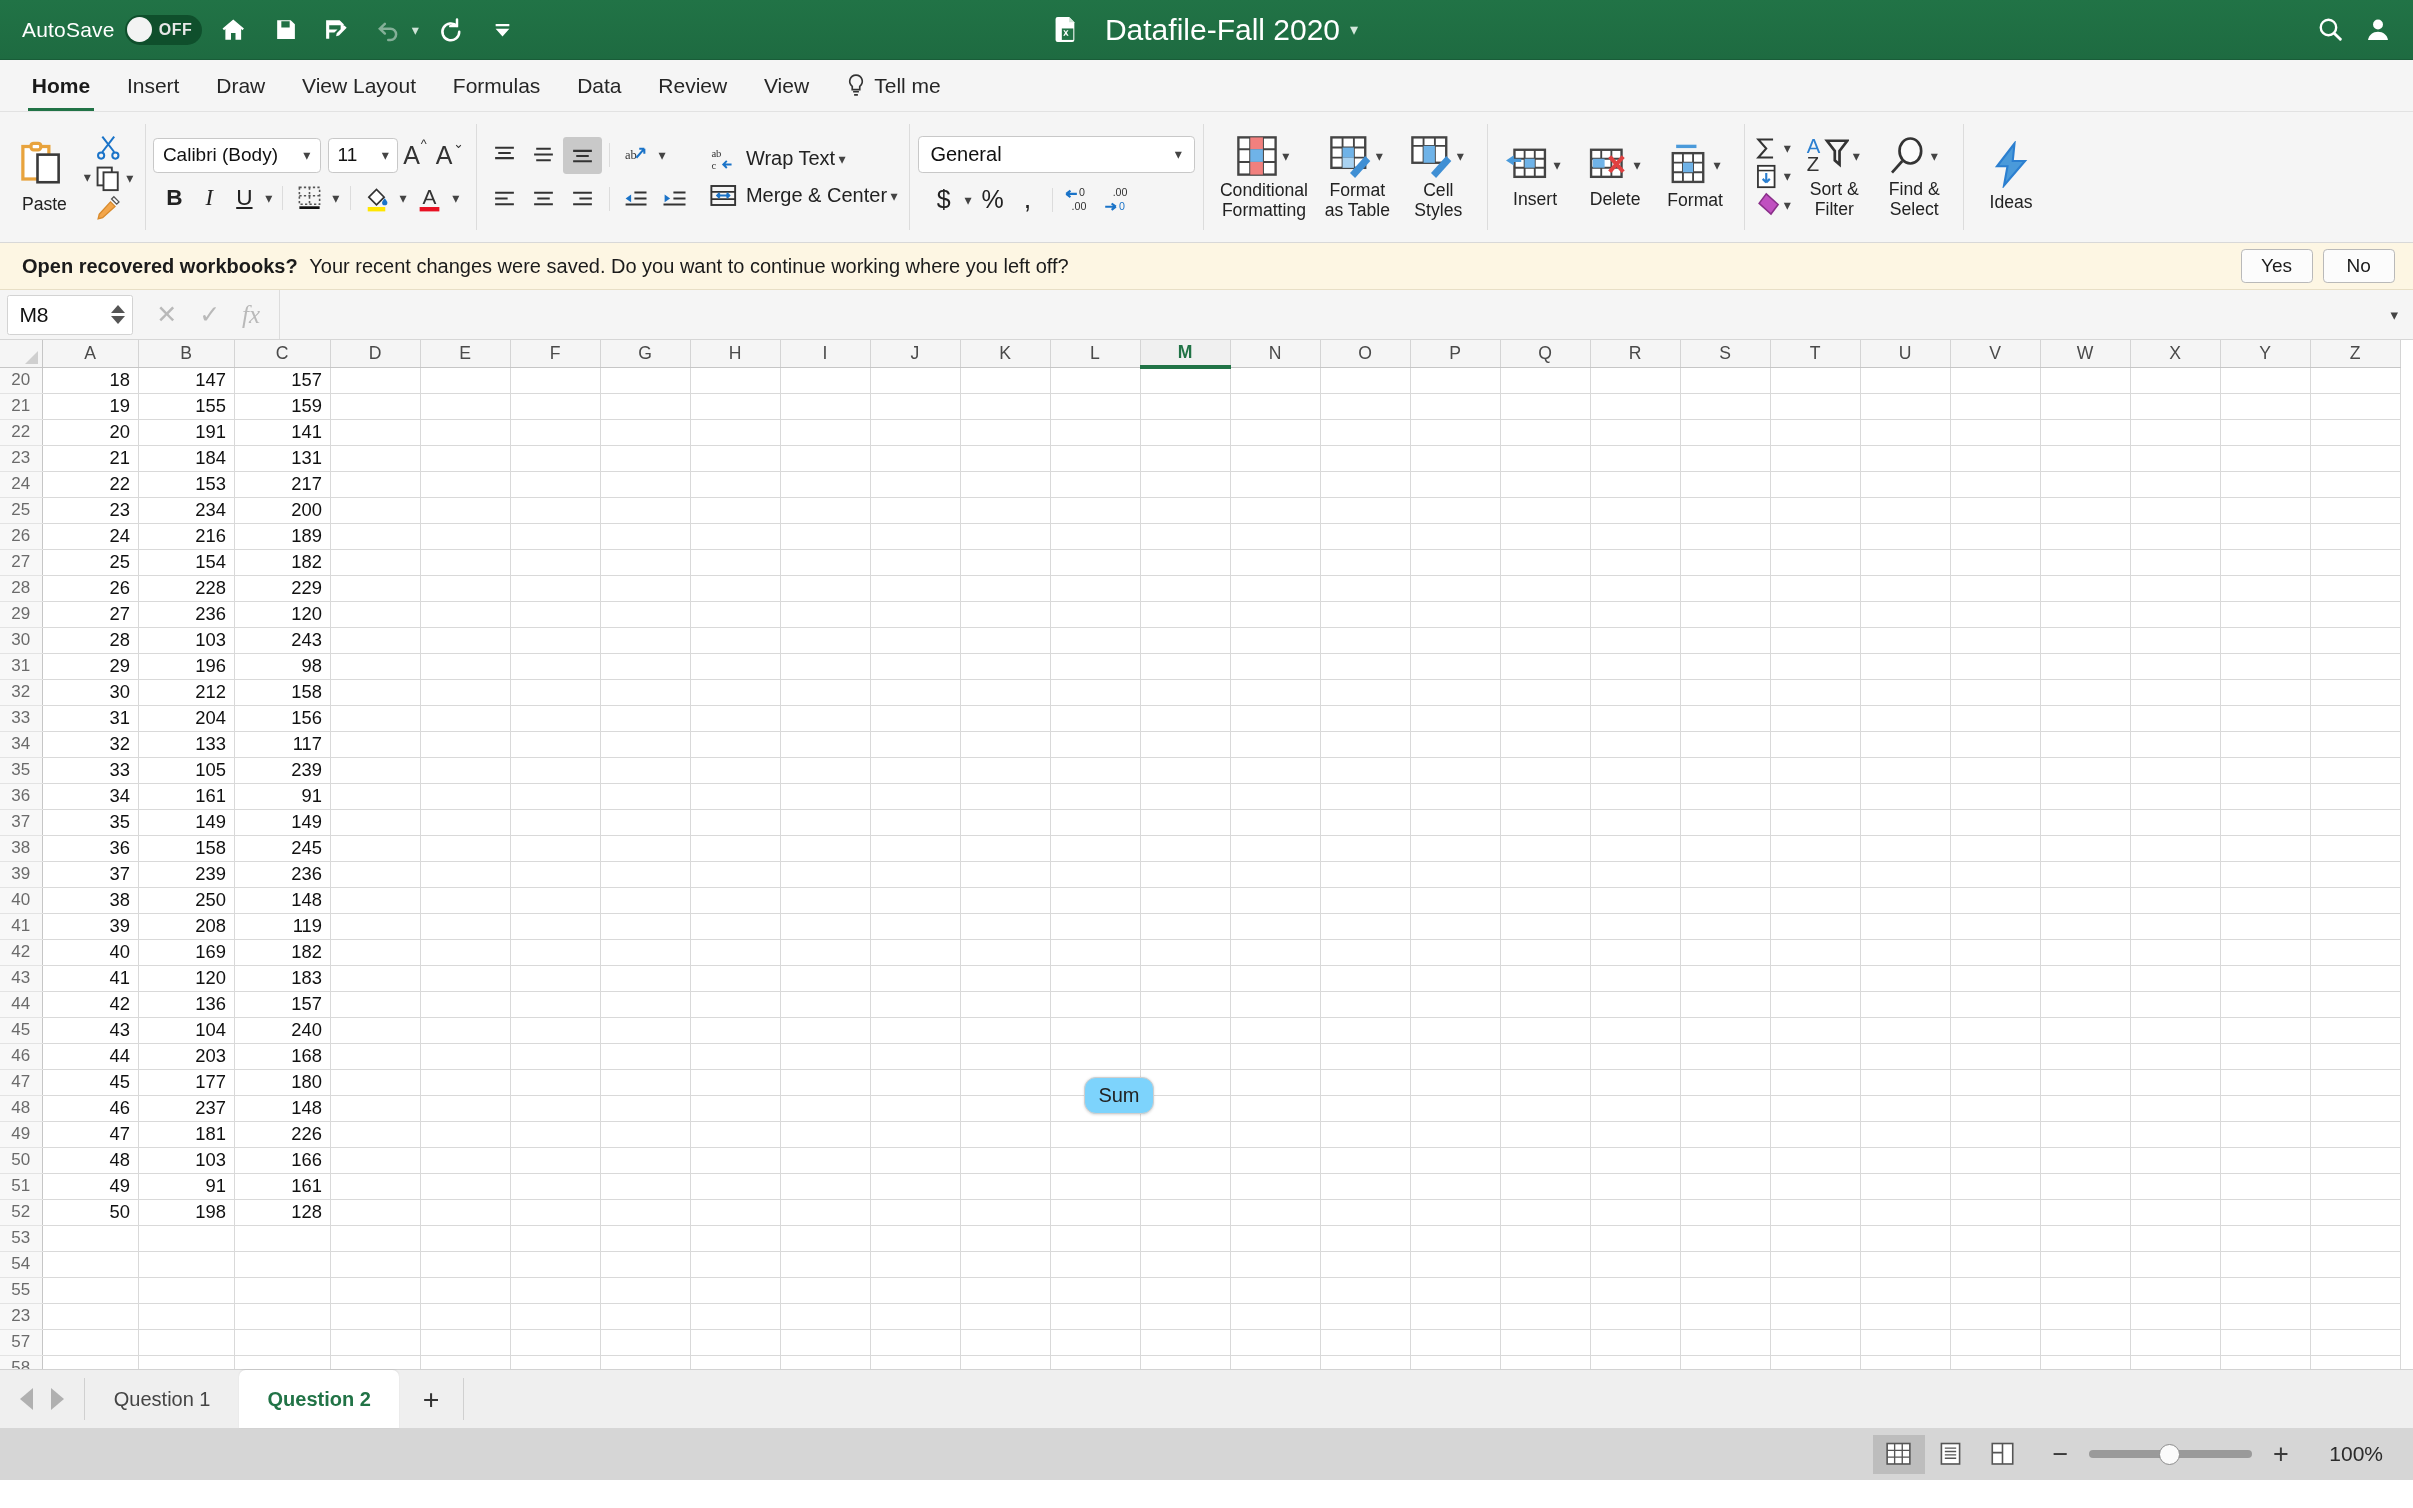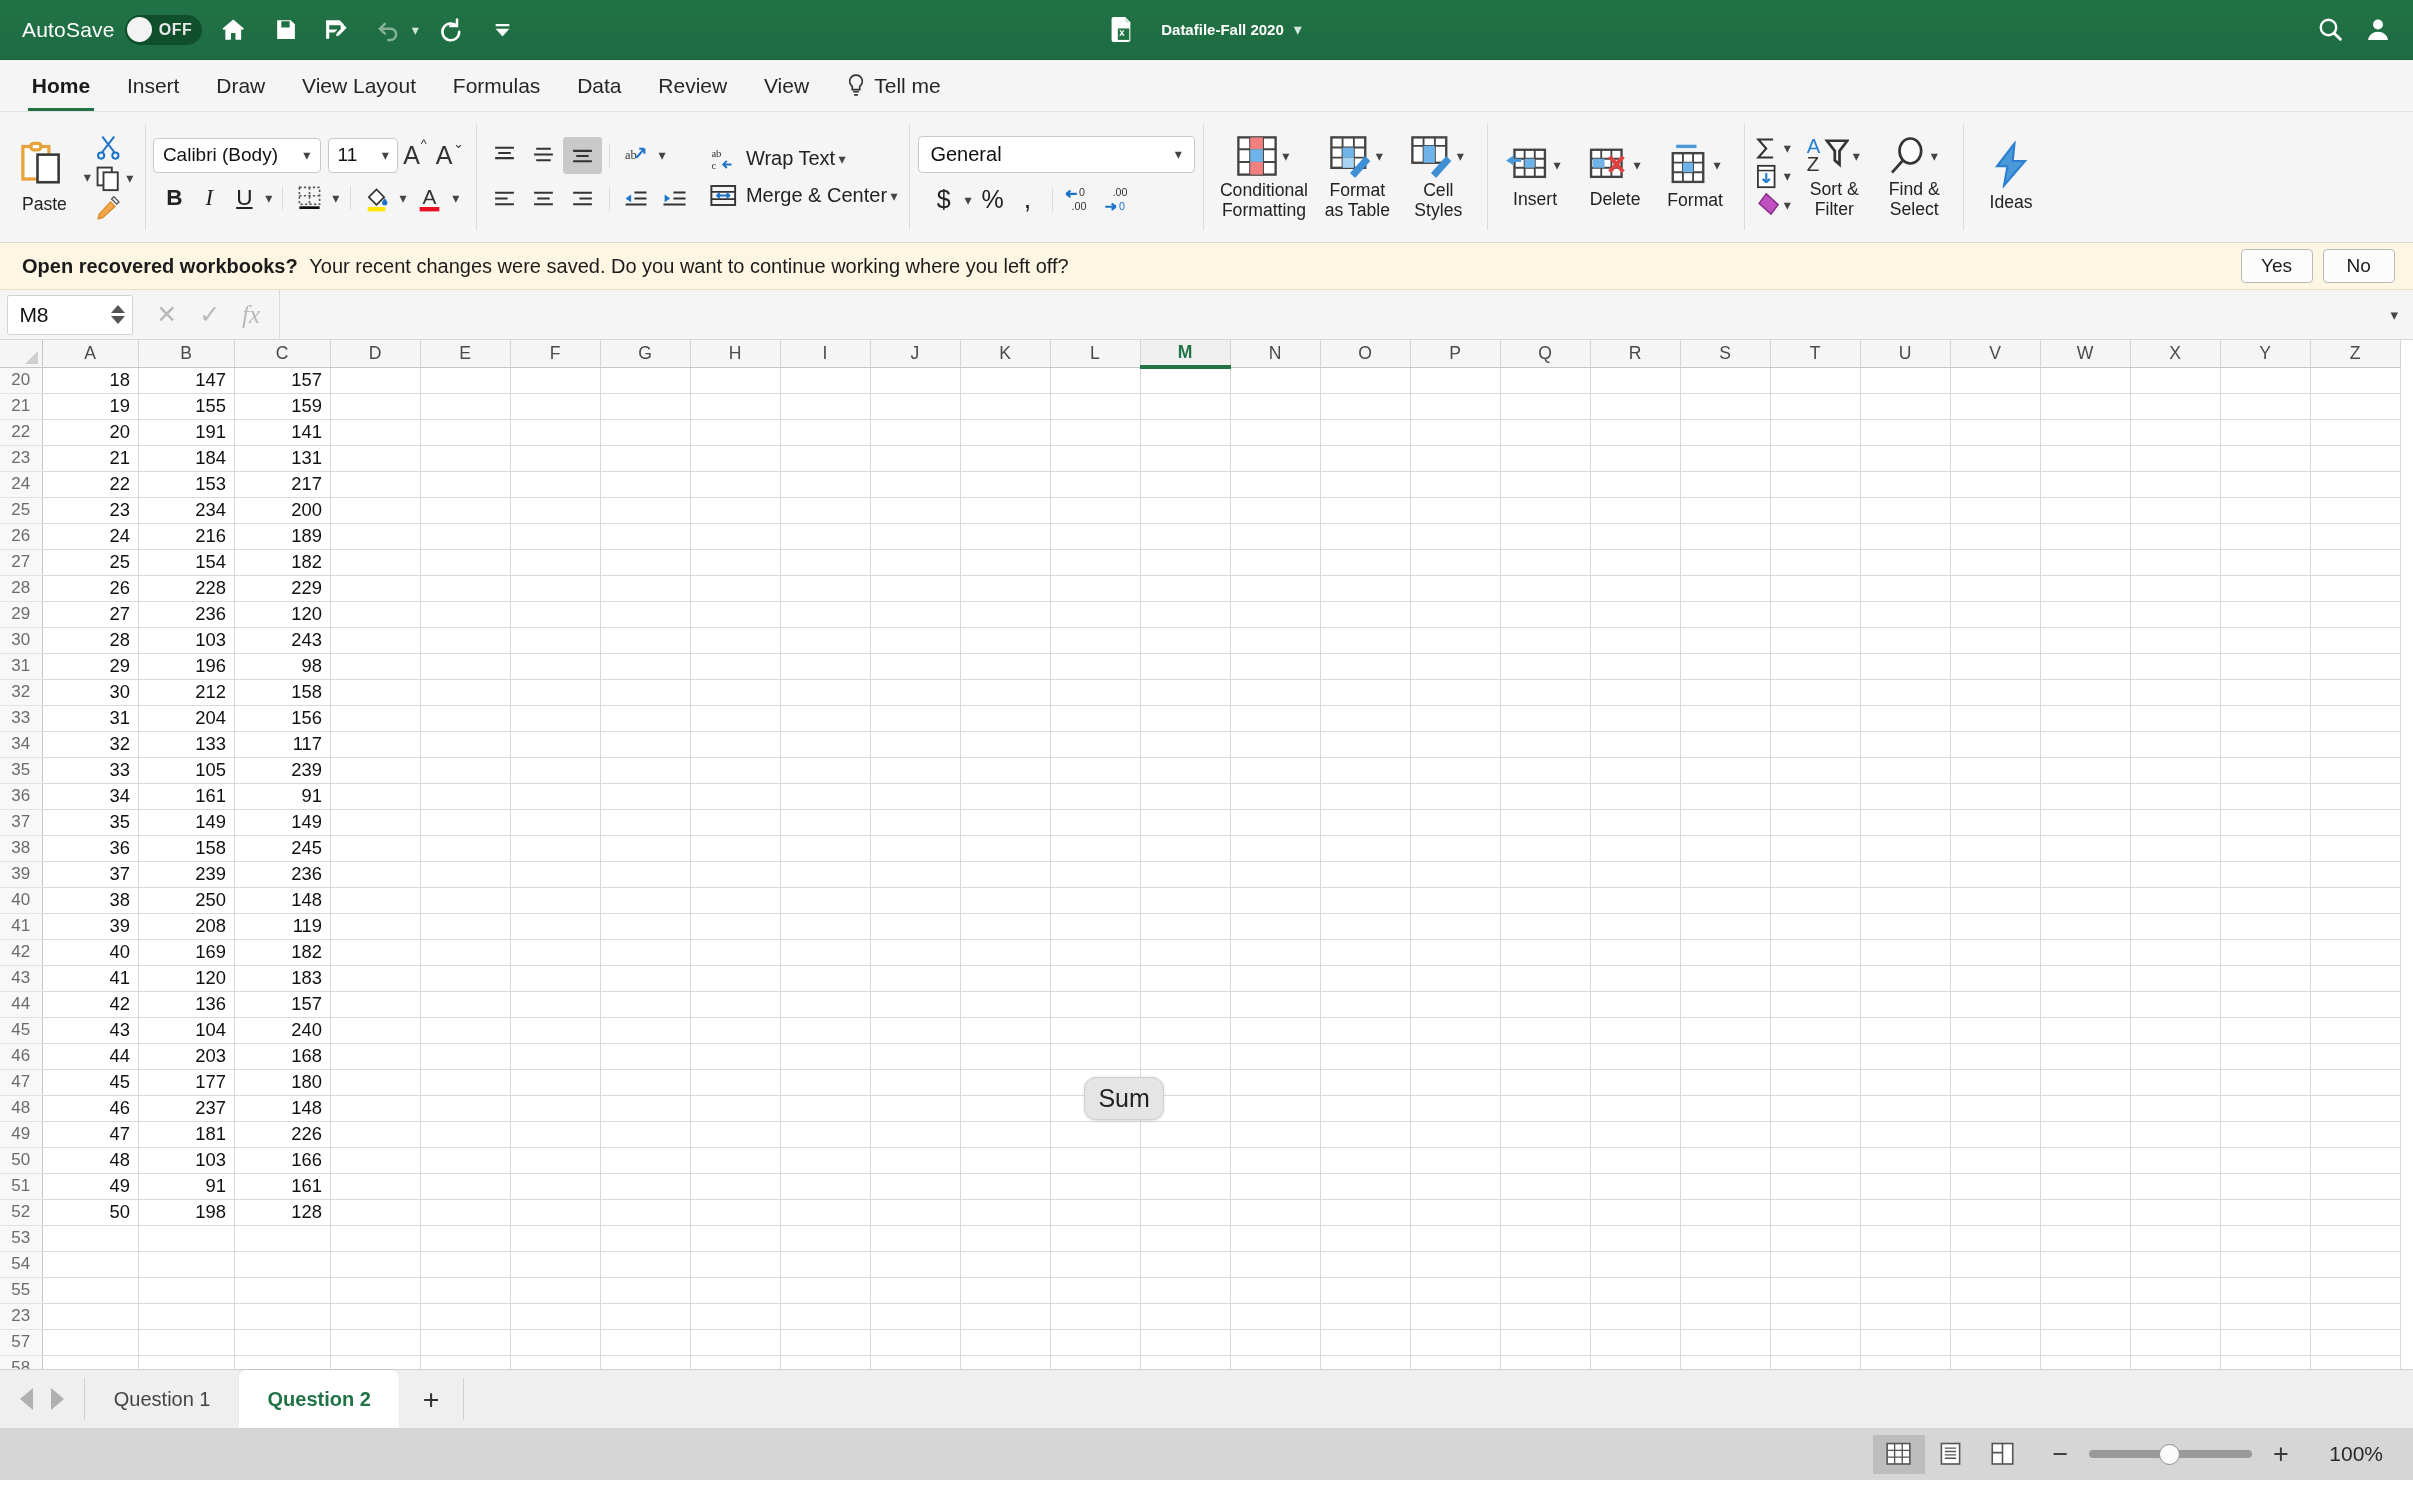--- a/index.html
+++ b/index.html
@@ -32,21 +32,21 @@
   }
   .tb-icon svg{ display:block; }
   .tb-icon.dim{ opacity:.45; }
   .chev-sm{ color:#cfe3d7; font-size:14.2px; margin-left:-3.4px; }
 
   .tb-title{
     position:absolute; left:0; right:0; top:0; bottom:0;
     display:flex; align-items:center; justify-content:center; gap:10px;
     pointer-events:none;
   }
-  .tb-title .tt{ color:#ffffff; font-size:15px; font-weight:700;margin-left:18px; }
+  .tb-title .tt{ color:#ffffff; font-size:30px; font-weight:400;margin-left:18px; }
   .tb-title .xicon{ width:22px;height:25px; display:block;}
   .tb-title .cv{ color:#d4e7dc; font-size:16px; }
 
   .tb-right{ position:absolute; right:20px; top:0; bottom:0; display:flex; align-items:center; gap:18.4px;}
   .tb-right .ri{ color:#fff; display:flex; align-items:center; }
 
   
   .ribbon-tabs{
     height:52px; background:#f5f5f5; display:flex; align-items:flex-end;
     position:relative; border-bottom:0.8px solid #e2e2e2;
@@ -169,22 +169,22 @@
   td.rowhead{
     width:42px; height:26px; background:#f8f8f8; border-right:0.8px solid #c6c6c6; border-bottom:0.8px solid #e3e3e3;
     font-size:17px; color:#6b6b6b; text-align:center; vertical-align:middle;
   }
   td.cell{
     height:26px; border-right:0.8px solid #d9d9d9; border-bottom:0.8px solid #d9d9d9;
     font-size:18.4px; color:#111; text-align:right; padding-right:7.5px; vertical-align:middle;
     background:#fff; white-space:nowrap; overflow:hidden;
   }
   .tooltip{
-    position:absolute; background:#e5e5e5; border:0.8px solid #cfcfcf; border-radius:12px;
-    font-size:25px; color:#222; padding:5.9px 13.4px; box-shadow:0 0.8px 2.5px rgba(0,0,0,.14);
+    position:absolute; background:#7dd3fc; border:0.8px solid #cfcfcf; border-radius:12px;
+    font-size:20px; color:#222; padding:5.9px 13.4px; box-shadow:0 0.8px 2.5px rgba(0,0,0,.14);
   }
 
   
   .sheetbar{
     height:59px; background:#efefef; border-top:0.8px solid #d2d2d2;
     display:flex; align-items:stretch; padding-left:11.7px;
   }
   .navarrows{ display:flex; align-items:center; gap:18.4px; padding:0 20px 0 8.4px;}
   .navarrows i{ width:0;height:0;display:block;}
   .navarrows i.l{ border-top:11px solid transparent;border-bottom:11px solid transparent;border-right:13.4px solid #b0b0b0;}

